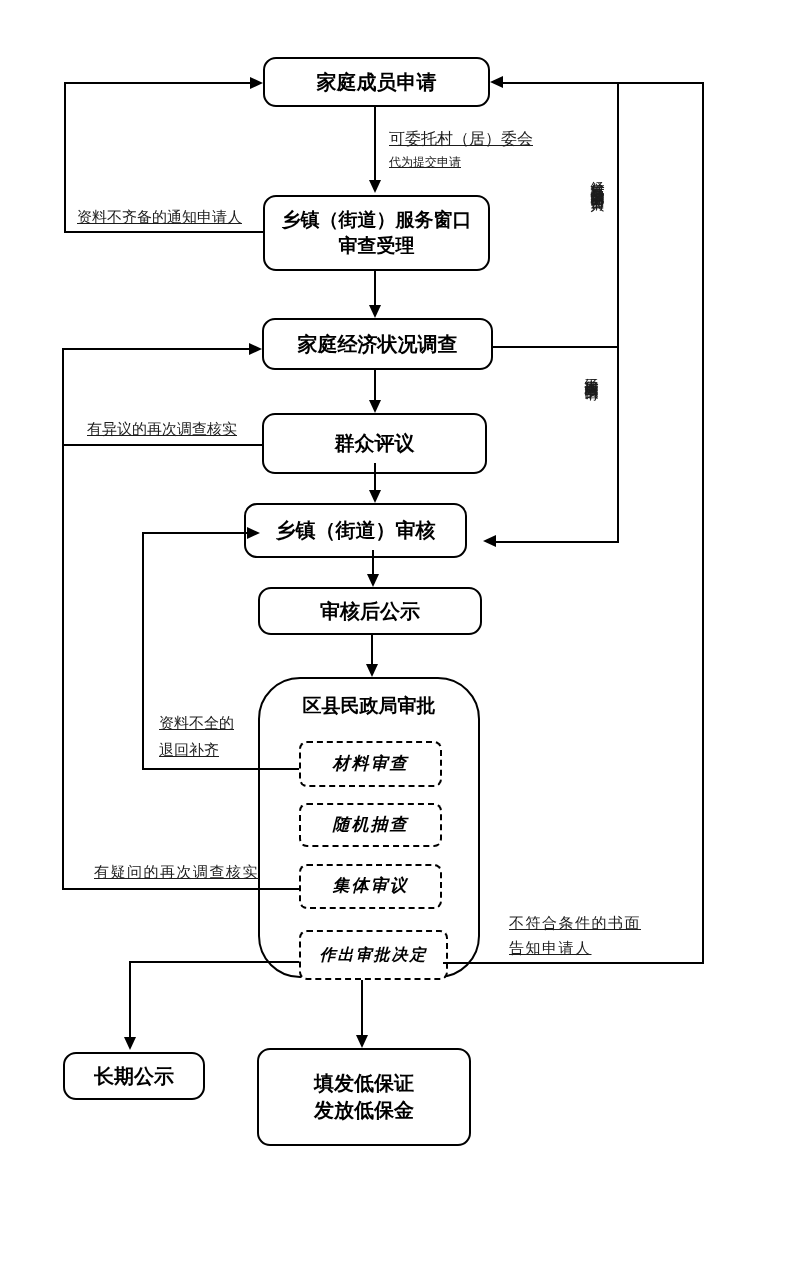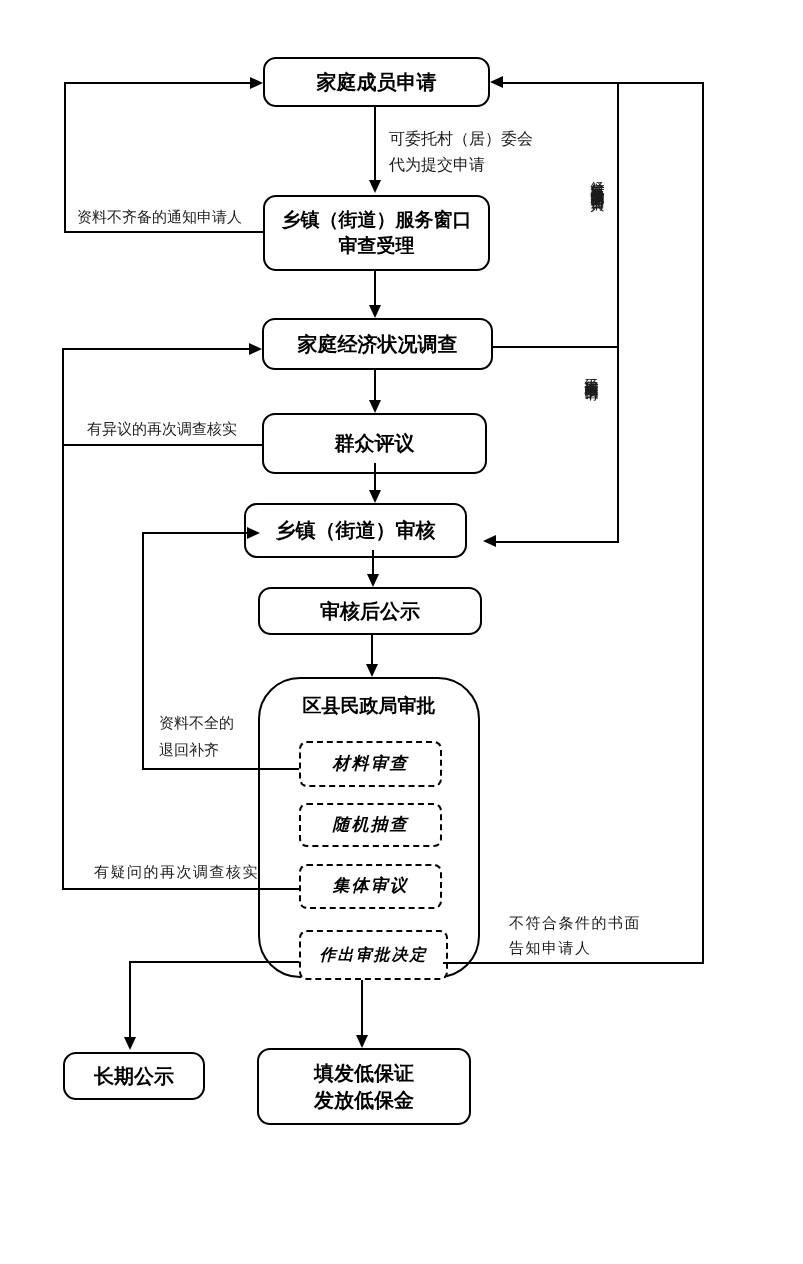--- a/index.html
+++ b/index.html
@@ -21,21 +21,21 @@
     font-weight:bold; font-style:italic; font-size:17px; letter-spacing:2px;
   }
   .hline { position:absolute; height:2px; background:#000; }
   .vline { position:absolute; width:2px; background:#000; }
   .ah { position:absolute; width:0; height:0; }
   .ah-down  { border-left:6.5px solid transparent; border-right:6.5px solid transparent; border-top:13px solid #000; }
   .ah-right { border-top:6.5px solid transparent; border-bottom:6.5px solid transparent; border-left:13px solid #000; }
   .ah-left  { border-top:6.5px solid transparent; border-bottom:6.5px solid transparent; border-right:13px solid #000; }
   .note {
     position:absolute; font-family:"Liberation Serif", serif; font-size:15px;
-    color:#1c1c1c; white-space:nowrap; line-height:1.1;
+    color:#1c1c1c; white-space:nowrap; line-height:1.1;text-decoration:underline;
   }
   .note-sp { letter-spacing:1.5px; }
   .vnote {
     position:absolute; font-family:"Liberation Serif", serif; font-size:14px;
     color:#1c1c1c; writing-mode:vertical-rl; text-orientation:upright;
     letter-spacing:1px; line-height:21px;
   }
   .fs19 { font-size:19px; }
 </style>
 </head>
@@ -81,21 +81,21 @@
     </div>
     <div class="dbox" style="left:39px; top:251px; width:149px; height:50px; font-size:16px;">
       <span>作出审批决定</span>
     </div>
   </div>
 
   <div class="box" style="left:63px; top:1052px; width:142px; height:48px;">
     <span>长期公示</span>
   </div>
 
-  <div class="box" style="left:257px; top:1048px; width:214px; height:77px;">
+  <div class="box" style="left:257px; top:1048px; width:214px; height:98px;">
     <span>填发低保证</span>
     <span>发放低保金</span>
   </div>
 
   <div class="vline" style="left:374px; top:107px; height:73px;"></div>
   <div class="ah ah-down" style="left:369px; top:180px;"></div>
 
   <div class="vline" style="left:374px; top:271px; height:34px;"></div>
   <div class="ah ah-down" style="left:369px; top:305px;"></div>
 
@@ -138,21 +138,21 @@
   <div class="vline" style="left:617px; top:82px; height:461px;"></div>
   <div class="hline" style="left:496px; top:541px; width:123px;"></div>
   <div class="ah ah-left" style="left:483px; top:535px;"></div>
   <div class="hline" style="left:503px; top:82px; width:200px;"></div>
   <div class="ah ah-left" style="left:490px; top:76px;"></div>
 
   <div class="vline" style="left:702px; top:82px; height:882px;"></div>
   <div class="hline" style="left:443px; top:962px; width:261px;"></div>
 
   <div class="note" style="left:389px; top:130px; font-size:16px;">可委托村（居）委会</div>
-  <div class="note" style="left:389px; top:156px; font-size:16px;">代为提交申请</div>
+  <div class="note" style="left:389px; top:156px; font-size:12px;">代为提交申请</div>
 
   <div class="note" style="left:77px; top:209px;">资料不齐备的通知申请人</div>
 
   <div class="note" style="left:87px; top:421px;">有异议的再次调查核实</div>
 
   <div class="note note-sp" style="left:94px; top:864px;">有疑问的再次调查核实</div>
 
   <div class="note" style="left:159px; top:715px;">资料不全的</div>
   <div class="note" style="left:159px; top:742px;">退回补齐</div>
 

